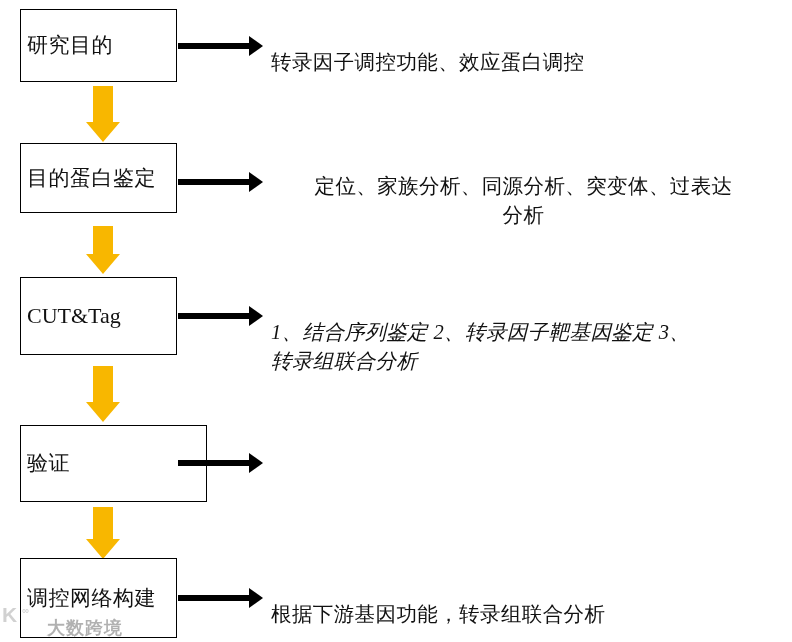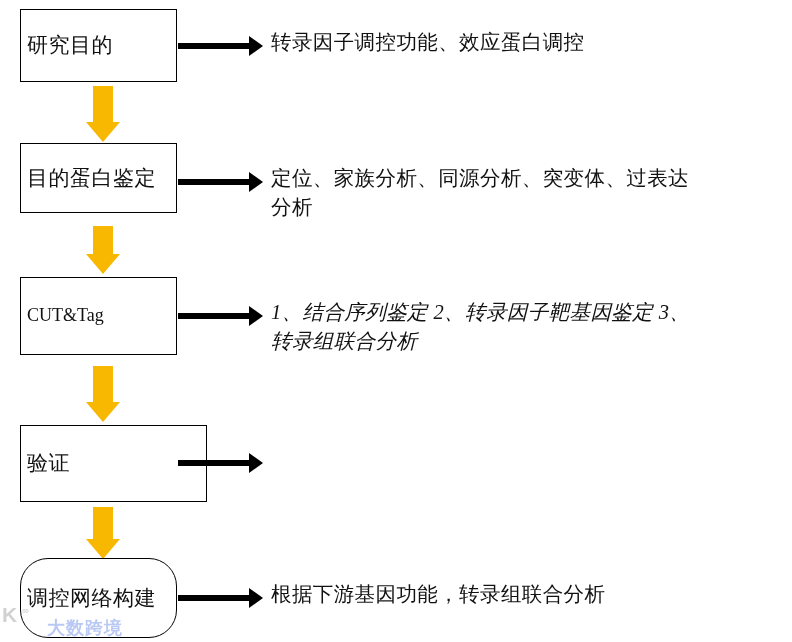--- a/index.html
+++ b/index.html
@@ -29,21 +29,21 @@
     justify-content: center;
     text-align: left;
     color: #111111;
     font-size: 21px;
     line-height: 1.18;
     letter-spacing: 0.5px;
     padding: 12px 6px;
     font-family: "Liberation Serif", "DejaVu Serif", serif;
   }
   .node-box.latin {
-    font-size: 18px;
+    font-size: 22px;
     letter-spacing: 0px;
   }
   .node-label {
     display: block;
     width: 100%;
   }
 
   
   .h-arrow {
     position: absolute;
@@ -91,20 +91,21 @@
 
   
   .desc {
     position: absolute;
     color: #111111;
     font-size: 20.5px;
     line-height: 1.42;
     letter-spacing: 0.4px;
     font-family: "Liberation Serif", "DejaVu Serif", serif;
     white-space: pre-wrap;
+    margin-top: 20px;
   }
 
   
   .watermark {
     position: absolute;
     left: 2px;
     bottom: 2px;
     display: flex;
     align-items: center;
     gap: 5px;
@@ -122,21 +123,21 @@
     line-height: 24px;
   }
   .watermark .wm-sup {
     position: absolute;
     left: 20px;
     top: -1px;
     font-size: 10px;
     letter-spacing: -1px;
   }
   .watermark .wm-text {
-    color: #1d4ed8;
+    color: #000000;
     font-family: "Liberation Sans", sans-serif;
     font-size: 18px;
     font-weight: bold;
     letter-spacing: 1px;
     margin-top: 27px;
   }
 </style>
 </head>
 <body>
 
@@ -155,21 +156,21 @@
     <div class="point"></div>
   </div>
 
   <div class="node-box" style="left:20px; top:143px; width:157px; height:70px;">
     <span class="node-label">目的蛋白鉴定</span>
   </div>
   <div class="h-arrow" style="left:178px; top:172px; width:85px;">
     <div class="shaft" style="width:71px;"></div>
     <div class="head" style="left:71px;"></div>
   </div>
-  <div class="desc" style="left:271px; top:164px; width:505px;">定位、家族分析、同源分析、突变体、过表达
+  <div class="desc" style="left:271px; top:152px; width:505px;text-align:center;">定位、家族分析、同源分析、突变体、过表达
 分析</div>
   <div class="v-arrow" style="left:81px; top:226px; width:44px; height:48px;">
     <div class="stem" style="width:20px; height:28px;"></div>
     <div class="point"></div>
   </div>
 
   <div class="node-box latin" style="left:20px; top:277px; width:157px; height:78px;">
     <span class="node-label">CUT&amp;Tag</span>
   </div>
   <div class="h-arrow" style="left:178px; top:306px; width:85px;">
@@ -188,21 +189,21 @@
   </div>
   <div class="h-arrow" style="left:178px; top:453px; width:85px;">
     <div class="shaft" style="width:71px;"></div>
     <div class="head" style="left:71px;"></div>
   </div>
   <div class="v-arrow" style="left:81px; top:507px; width:44px; height:52px;">
     <div class="stem" style="width:20px; height:32px;"></div>
     <div class="point"></div>
   </div>
 
-  <div class="node-box" style="left:20px; top:558px; width:157px; height:80px;border-radius:28px;">
+  <div class="node-box" style="left:20px; top:558px; width:157px; height:80px;">
     <span class="node-label">调控网络构建</span>
   </div>
   <div class="h-arrow" style="left:178px; top:588px; width:85px;">
     <div class="shaft" style="width:71px;"></div>
     <div class="head" style="left:71px;"></div>
   </div>
   <div class="desc" style="left:271px; top:580px; width:505px;">根据下游基因功能，转录组联合分析</div>
 
   <div class="watermark">
     <span class="wm-mark">

